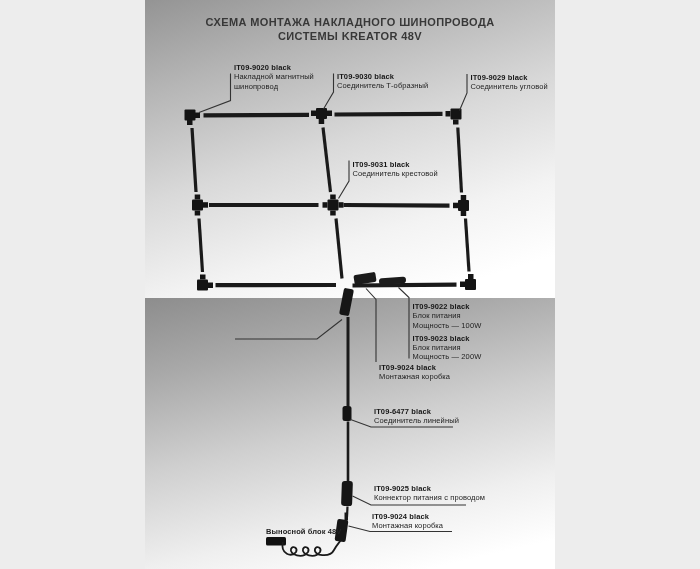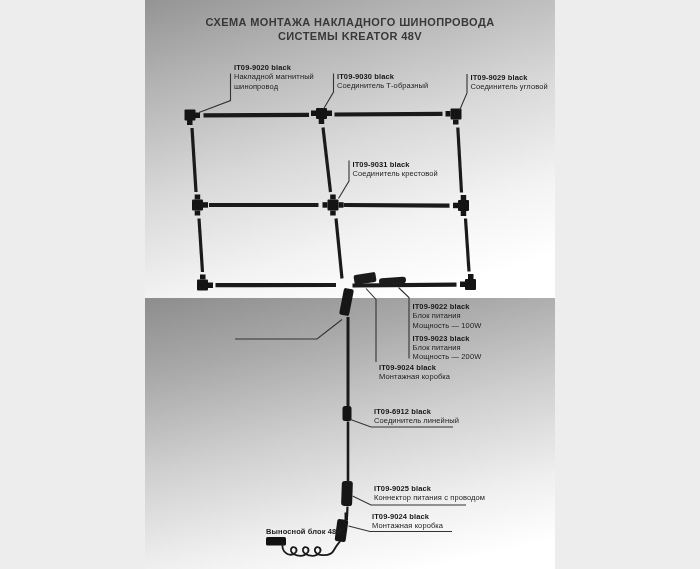--- a/index.html
+++ b/index.html
@@ -178,21 +178,21 @@
     <div>Блок питания</div>
     <div>Мощность — 200W</div>
   </div>
 
   <div class="lbl" style="left:379px;top:363px;">
     <div class="code">IT09-9024 black</div>
     <div>Монтажная коробка</div>
   </div>
 
   <div class="lbl" style="left:374px;top:406.5px;">
-    <div class="code">IT09-6912 black</div>
+    <div class="code">IT09-6477 black</div>
     <div>Соединитель линейный</div>
   </div>
 
   <div class="lbl" style="left:374px;top:484px;">
     <div class="code">IT09-9025 black</div>
     <div>Коннектор питания с проводом</div>
   </div>
 
   <div class="lbl" style="left:372px;top:511.5px;">
     <div class="code">IT09-9024 black</div>

